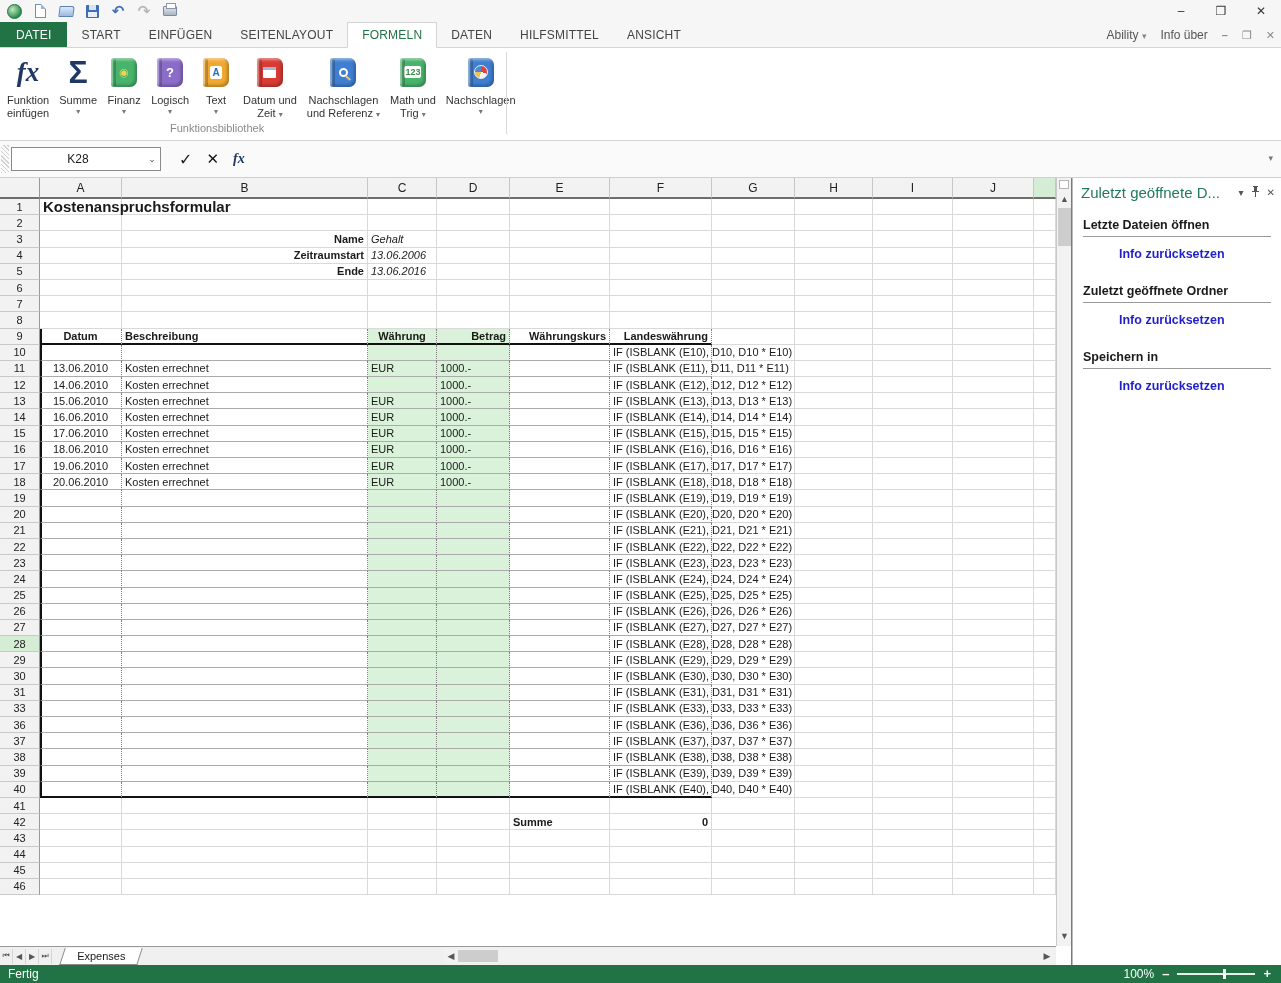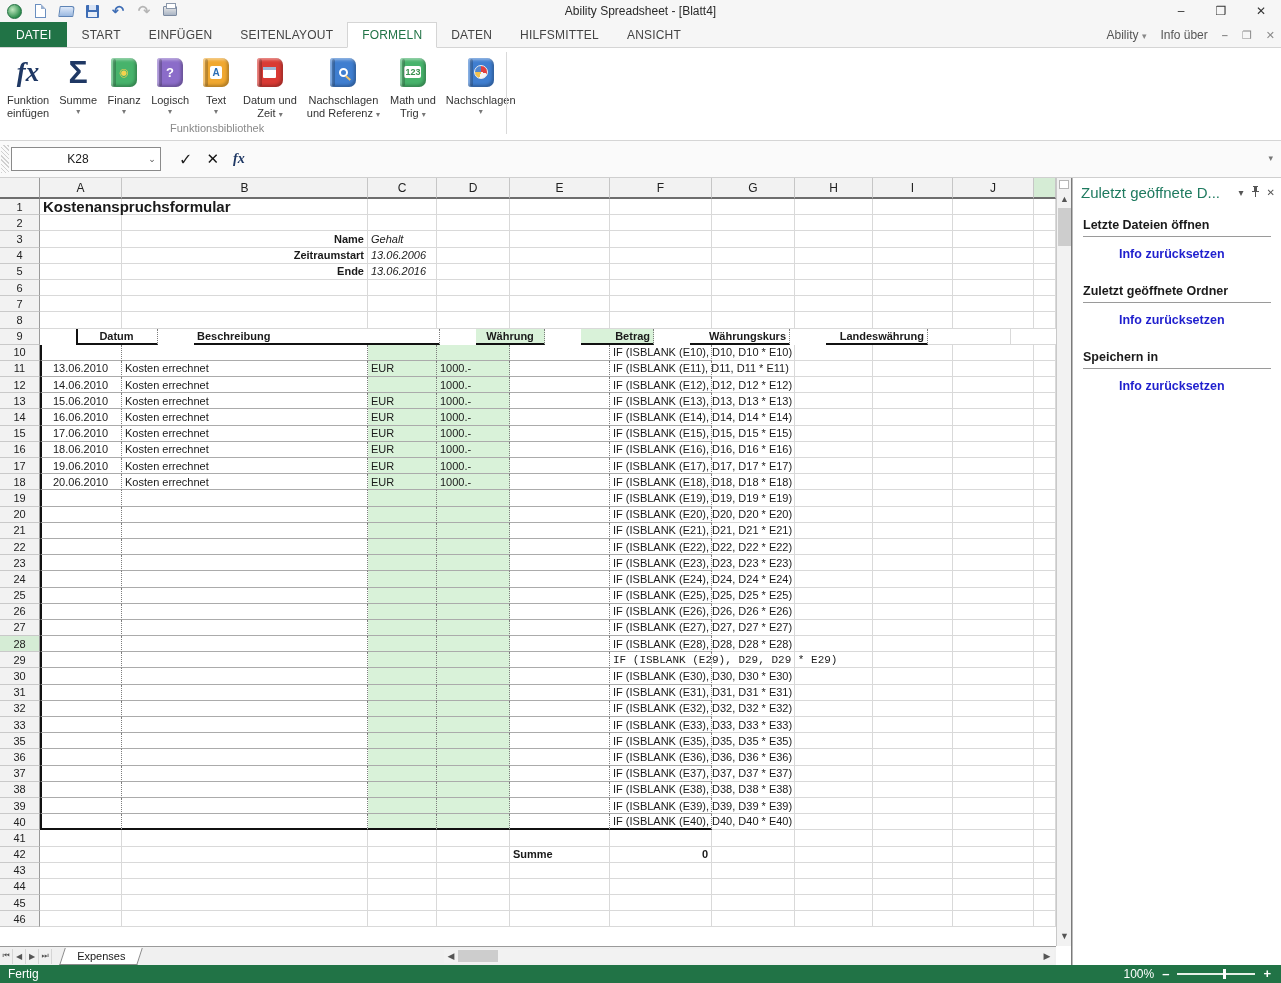--- a/index.html
+++ b/index.html
@@ -76,21 +76,21 @@
   .corner { background:#f2f2f2; border-right:1px solid #9a9a9a; border-bottom:2px solid #6e6e6e; }
   .rowhdr { width:40px; min-width:40px; background:#f2f2f2; border-right:1px solid #9a9a9a; border-bottom:1px solid #c9c9c9; display:flex; align-items:center; justify-content:center; font-size:11px; color:#222; }
   .sel { background:#d5ecd5 !important; }
   .cell { border-right:1px solid #d9d9d9; border-bottom:1px solid #d9d9d9; font-size:11px; padding:0 3px; overflow:hidden; white-space:nowrap; display:flex; align-items:center; }
   .cell.b { font-weight:bold; } .cell.i { font-style:italic; }
   .cell.r { justify-content:flex-end; } .cell.c { justify-content:center; }
   .cell.title { font-size:15px; font-weight:bold; }
   .cell.ovf { overflow:visible; position:relative; z-index:2; }
   .cell.green { background:#d9f2d9; }
   .cell.tbl { border-right:1px dotted #7d7d7d; border-bottom:1px solid #ababab; }
-  .cell.hdrB { border-bottom:2px solid #111;margin-left:36px; }
+  .cell.hdrB { border-bottom:2px solid #111; }
   .cell.thickB { border-bottom:2px solid #111; }
   .cell.thickL { border-left:2px solid #111; padding-left:1px; }
 
   
   .vscroll { position:absolute; left:1056px; top:178px; width:15px; height:768px; background:#f2f2f2; border-left:1px solid #c9c9c9; }
   .vs-split { position:absolute; left:2px; top:2px; width:10px; height:9px; background:#fff; border:1px solid #b5b5b5; }
   .vs-up { position:absolute; left:0; top:14px; width:15px; height:15px; color:#555; font-size:9px; text-align:center; line-height:15px; }
   .vs-thumb { position:absolute; left:1px; top:30px; width:13px; height:38px; background:#cdcdcd; }
   .vs-down { position:absolute; left:0; bottom:2px; width:15px; height:15px; color:#555; font-size:9px; text-align:center; line-height:15px; }
   .panel-border { position:absolute; left:1071px; top:178px; width:1px; height:787px; background:#7a7a7a; }
@@ -141,21 +141,20 @@
       </span>
     <span class="qat-btn">
         <span class="ic-save"></span>
       </span>
     <span class="qat-btn ic-undo">↶</span>
     <span class="qat-btn ic-redo">↷</span>
     <span class="qat-btn">
         <span class="ic-print"></span>
       </span>
   </div>
-  <div class="win-title">Ability Spreadsheet - [Blatt4]</div>
   <div class="win-controls">
     <span class="win-ctl">–</span>
     <span class="win-ctl">❐</span>
     <span class="win-ctl">✕</span>
   </div>
 </div>
 
 <div class="tabrow">
   <div id="tabs-container" style="display:flex;">
       <div class="tab file">DATEI</div>
@@ -679,21 +678,21 @@
       <div class="cell" style="width: 81px; min-width: 81px;"></div>
       <div class="cell" style="width: 22px; min-width: 22px;"></div>
     </div>
     <div class="gr-row">
       <div class="rowhdr">29</div>
       <div class="cell tbl thickL" style="width: 82px; min-width: 82px;"></div>
       <div class="cell tbl" style="width: 246px; min-width: 246px;"></div>
       <div class="cell tbl green" style="width: 69px; min-width: 69px;"></div>
       <div class="cell tbl green" style="width: 73px; min-width: 73px;"></div>
       <div class="cell tbl" style="width: 100px; min-width: 100px;"></div>
-      <div class="cell ovf tbl" style="width: 102px; min-width: 102px; font-family: Liberation Mono, monospace;">IF (ISBLANK (E29), D29, D29 * E29)</div>
+      <div class="cell ovf tbl" style="width: 102px; min-width: 102px;">IF (ISBLANK (E29), D29, D29 * E29)</div>
       <div class="cell" style="width: 83px; min-width: 83px;"></div>
       <div class="cell" style="width: 78px; min-width: 78px;"></div>
       <div class="cell" style="width: 80px; min-width: 80px;"></div>
       <div class="cell" style="width: 81px; min-width: 81px;"></div>
       <div class="cell" style="width: 22px; min-width: 22px;"></div>
     </div>
     <div class="gr-row">
       <div class="rowhdr">30</div>
       <div class="cell tbl thickL" style="width: 82px; min-width: 82px;"></div>
       <div class="cell tbl" style="width: 246px; min-width: 246px;"></div>
@@ -715,55 +714,27 @@
       <div class="cell tbl green" style="width: 73px; min-width: 73px;"></div>
       <div class="cell tbl" style="width: 100px; min-width: 100px;"></div>
       <div class="cell ovf tbl" style="width: 102px; min-width: 102px;">IF (ISBLANK (E31), D31, D31 * E31)</div>
       <div class="cell" style="width: 83px; min-width: 83px;"></div>
       <div class="cell" style="width: 78px; min-width: 78px;"></div>
       <div class="cell" style="width: 80px; min-width: 80px;"></div>
       <div class="cell" style="width: 81px; min-width: 81px;"></div>
       <div class="cell" style="width: 22px; min-width: 22px;"></div>
     </div>
     <div class="gr-row">
-      <div class="rowhdr">32</div>
-      <div class="cell tbl thickL" style="width: 82px; min-width: 82px;"></div>
-      <div class="cell tbl" style="width: 246px; min-width: 246px;"></div>
-      <div class="cell tbl green" style="width: 69px; min-width: 69px;"></div>
-      <div class="cell tbl green" style="width: 73px; min-width: 73px;"></div>
-      <div class="cell tbl" style="width: 100px; min-width: 100px;"></div>
-      <div class="cell ovf tbl" style="width: 102px; min-width: 102px;">IF (ISBLANK (E32), D32, D32 * E32)</div>
-      <div class="cell" style="width: 83px; min-width: 83px;"></div>
-      <div class="cell" style="width: 78px; min-width: 78px;"></div>
-      <div class="cell" style="width: 80px; min-width: 80px;"></div>
-      <div class="cell" style="width: 81px; min-width: 81px;"></div>
-      <div class="cell" style="width: 22px; min-width: 22px;"></div>
-    </div>
-    <div class="gr-row">
       <div class="rowhdr">33</div>
       <div class="cell tbl thickL" style="width: 82px; min-width: 82px;"></div>
       <div class="cell tbl" style="width: 246px; min-width: 246px;"></div>
       <div class="cell tbl green" style="width: 69px; min-width: 69px;"></div>
       <div class="cell tbl green" style="width: 73px; min-width: 73px;"></div>
       <div class="cell tbl" style="width: 100px; min-width: 100px;"></div>
       <div class="cell ovf tbl" style="width: 102px; min-width: 102px;">IF (ISBLANK (E33), D33, D33 * E33)</div>
-      <div class="cell" style="width: 83px; min-width: 83px;"></div>
-      <div class="cell" style="width: 78px; min-width: 78px;"></div>
-      <div class="cell" style="width: 80px; min-width: 80px;"></div>
-      <div class="cell" style="width: 81px; min-width: 81px;"></div>
-      <div class="cell" style="width: 22px; min-width: 22px;"></div>
-    </div>
-    <div class="gr-row">
-      <div class="rowhdr">35</div>
-      <div class="cell tbl thickL" style="width: 82px; min-width: 82px;"></div>
-      <div class="cell tbl" style="width: 246px; min-width: 246px;"></div>
-      <div class="cell tbl green" style="width: 69px; min-width: 69px;"></div>
-      <div class="cell tbl green" style="width: 73px; min-width: 73px;"></div>
-      <div class="cell tbl" style="width: 100px; min-width: 100px;"></div>
-      <div class="cell ovf tbl" style="width: 102px; min-width: 102px;">IF (ISBLANK (E35), D35, D35 * E35)</div>
       <div class="cell" style="width: 83px; min-width: 83px;"></div>
       <div class="cell" style="width: 78px; min-width: 78px;"></div>
       <div class="cell" style="width: 80px; min-width: 80px;"></div>
       <div class="cell" style="width: 81px; min-width: 81px;"></div>
       <div class="cell" style="width: 22px; min-width: 22px;"></div>
     </div>
     <div class="gr-row">
       <div class="rowhdr">36</div>
       <div class="cell tbl thickL" style="width: 82px; min-width: 82px;"></div>
       <div class="cell tbl" style="width: 246px; min-width: 246px;"></div>

